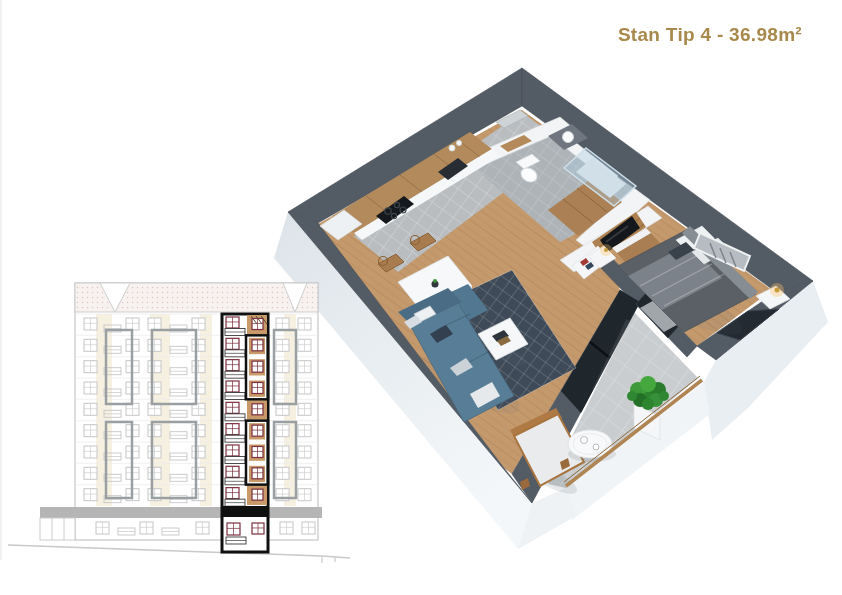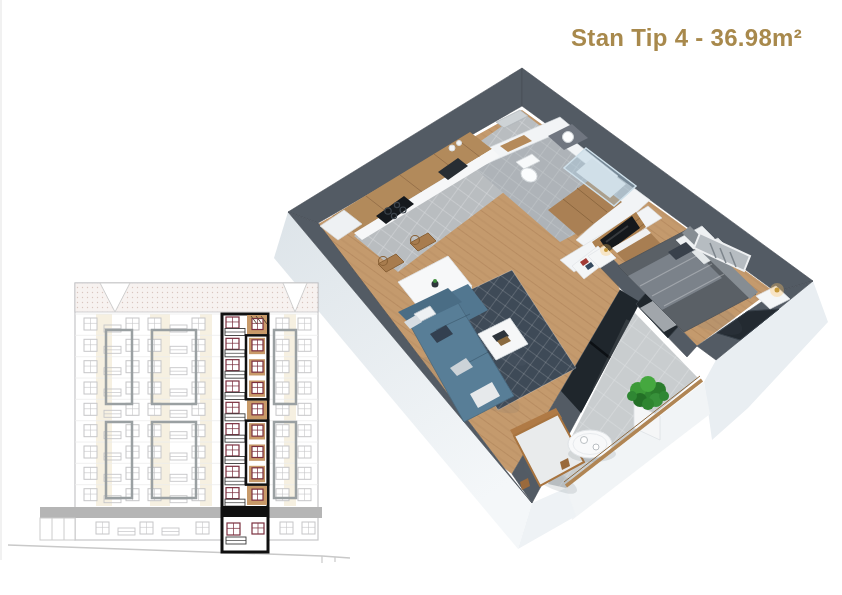--- a/index.html
+++ b/index.html
@@ -1,18 +1,18 @@
 <!DOCTYPE html>
 <html style="--title-color: #a8894c; --page-bg: #ffffff;"><head>
 <meta charset="utf-8">
 <style>
   html,body{margin:0;padding:0;background:#fff;}
   .page{position:relative;width:842px;height:595px;background:var(--page-bg,#fff);
         font-family:"Liberation Sans",sans-serif;overflow:hidden;}
-  .plan-title{position:absolute;top:24px;right:40px;font-size:24px;font-weight:bold;
+  .plan-title{position:absolute;top:24px;right:40px;font-size:19px;font-weight:bold;
         letter-spacing:.3px;color:var(--title-color,#a8894c);z-index:5;}
   svg{position:absolute;left:0;top:0;}
   .edge-line{position:absolute;left:0;top:0;width:2px;height:560px;background:#ededed;opacity:.8;}
 </style>
 </head>
 <body>
 
 <div class="page">
   <div class="edge-line"></div>
   <div class="plan-title">Stan Tip 4 - 36.98m²</div>

